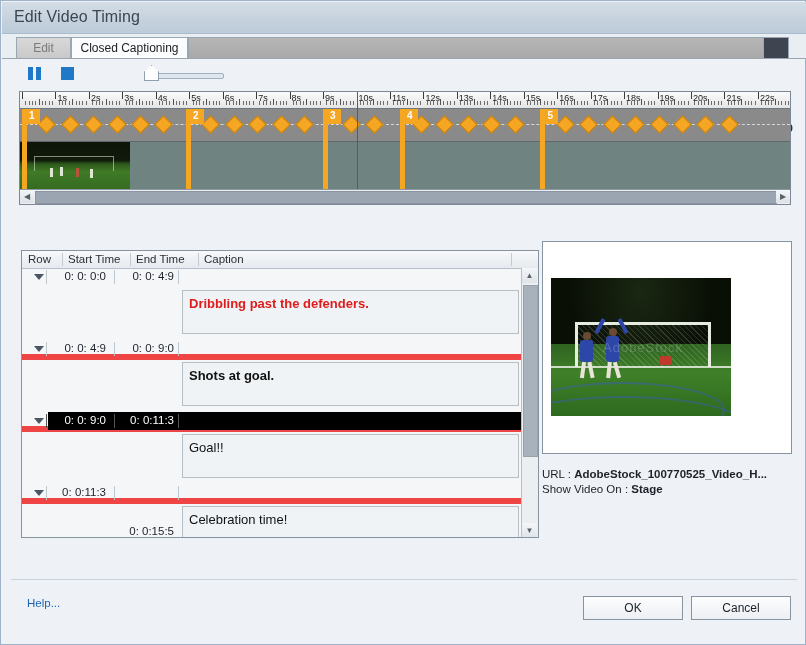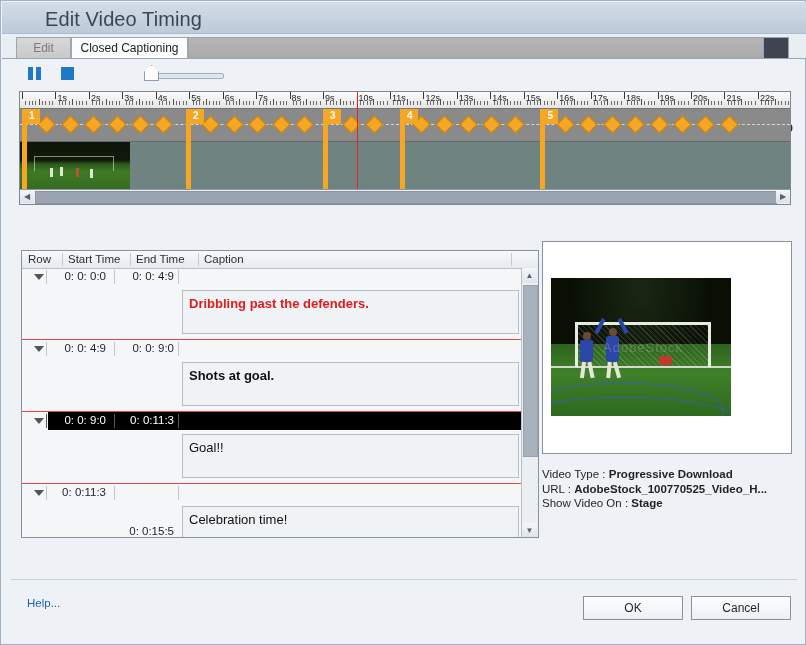--- a/index.html
+++ b/index.html
@@ -19,21 +19,21 @@
   
   .titlebar {
     position: absolute; left: 1px; top: 1px;
     width: 804px; height: 32px;
     background: linear-gradient(to bottom, #d4dde7 0%, #c6d2de 55%, #bccbd9 100%);
     border-bottom: 1px solid #aabccd;
     box-sizing: border-box;
   }
   .titlebar-text {
     position: absolute; left: 12px; top: 6px;
-    font-size: 20px; color: #3b4653; letter-spacing: .1px; margin-left: 31px;
+    font-size: 16px; color: #3b4653; letter-spacing: .1px;
   }
   
   .tabstrip {
     position: absolute; left: 1px; top: 33px;
     width: 804px; height: 25px;
     background: #e9eef3;
   }
   .tab {
     position: absolute; top: 3px; height: 22px;
     box-sizing: border-box;
@@ -240,22 +240,22 @@
     font-size: 11.5px; color: #2a2f36;
   }
   .cap-head span {
     position: absolute; top: 2px;
     border-left: 1px solid #c3cbd3; padding-left: 5px; height: 13px;
   }
   .cap-rows {
     position: absolute; left: 0; top: 17px; width: 500px; height: 270px;
   }
   .cap-row {
-    position: absolute; left: 0; width: 500px; height: 72px;
-    border-bottom: 1px solid #ef4444;
+    position: absolute; left: 0; width: 500px; height: 92px;
+    border-bottom: 6px solid #ef4444;
     box-sizing: border-box;
   }
   .cap-expander {
     position: absolute; left: 12px; top: 6px;
     width: 0; height: 0; border-left: 5px solid transparent;
     border-right: 5px solid transparent; border-top: 6px solid #4c5661;
     cursor: pointer;
   }
   .cap-timebar {
     position: absolute; left: 26px; top: 0; width: 474px; height: 18px;
@@ -845,24 +845,20 @@
         <div class="pv-leg" style="left:56px; top:84px; transform:rotate(6deg);"></div>
         <div class="pv-leg" style="left:64px; top:84px; transform:rotate(-16deg);"></div>
       </div>
       <div class="pv-ball"></div>
       <div class="pv-watermark">AdobeStock</div>
     </div>
   </div>
 
   <div class="meta">
     <div>
-      <span class="k">Video Type :</span>
-      <span class="v">Progressive Download</span>
-    </div>
-    <div>
       <span class="k">URL :</span>
       <span class="v">AdobeStock_100770525_Video_H...</span>
     </div>
     <div>
       <span class="k">Show Video On :</span>
       <span class="v">Stage</span>
     </div>
   </div>
 
   <div class="footer-sep"></div>

